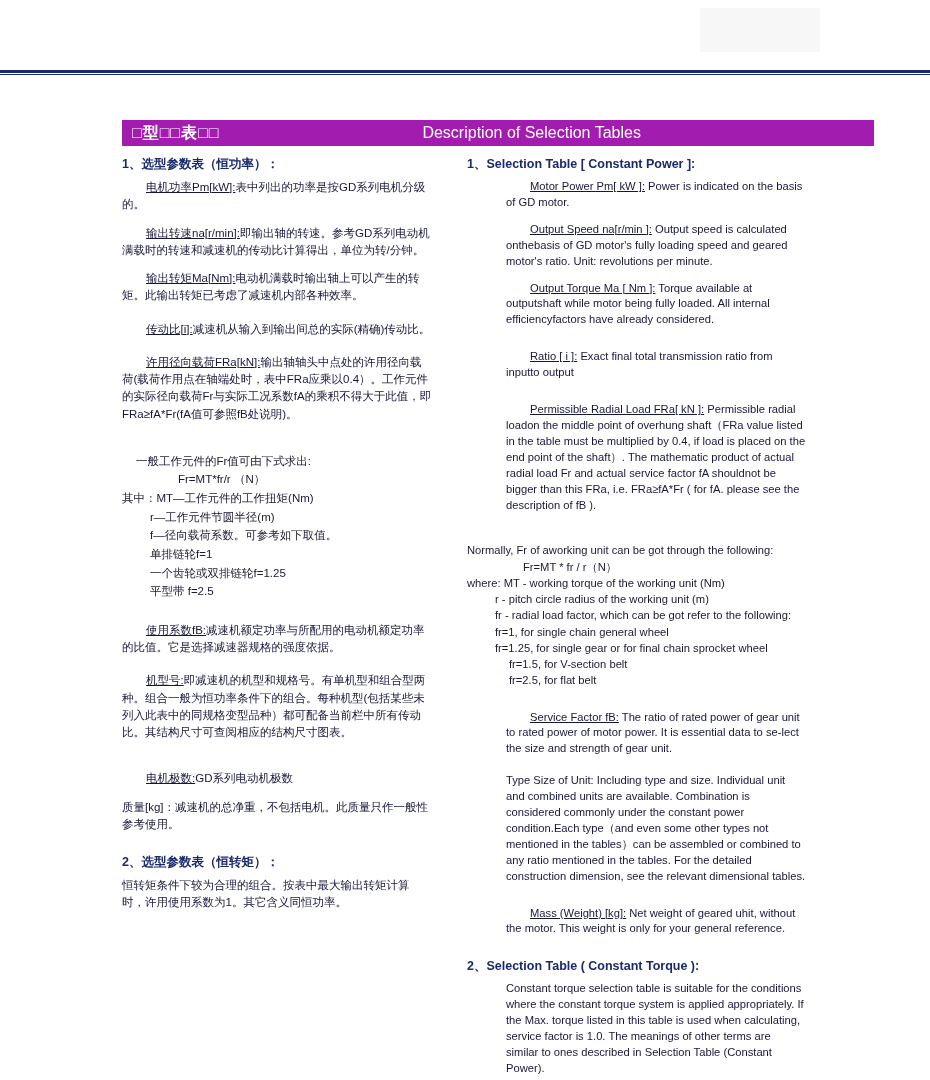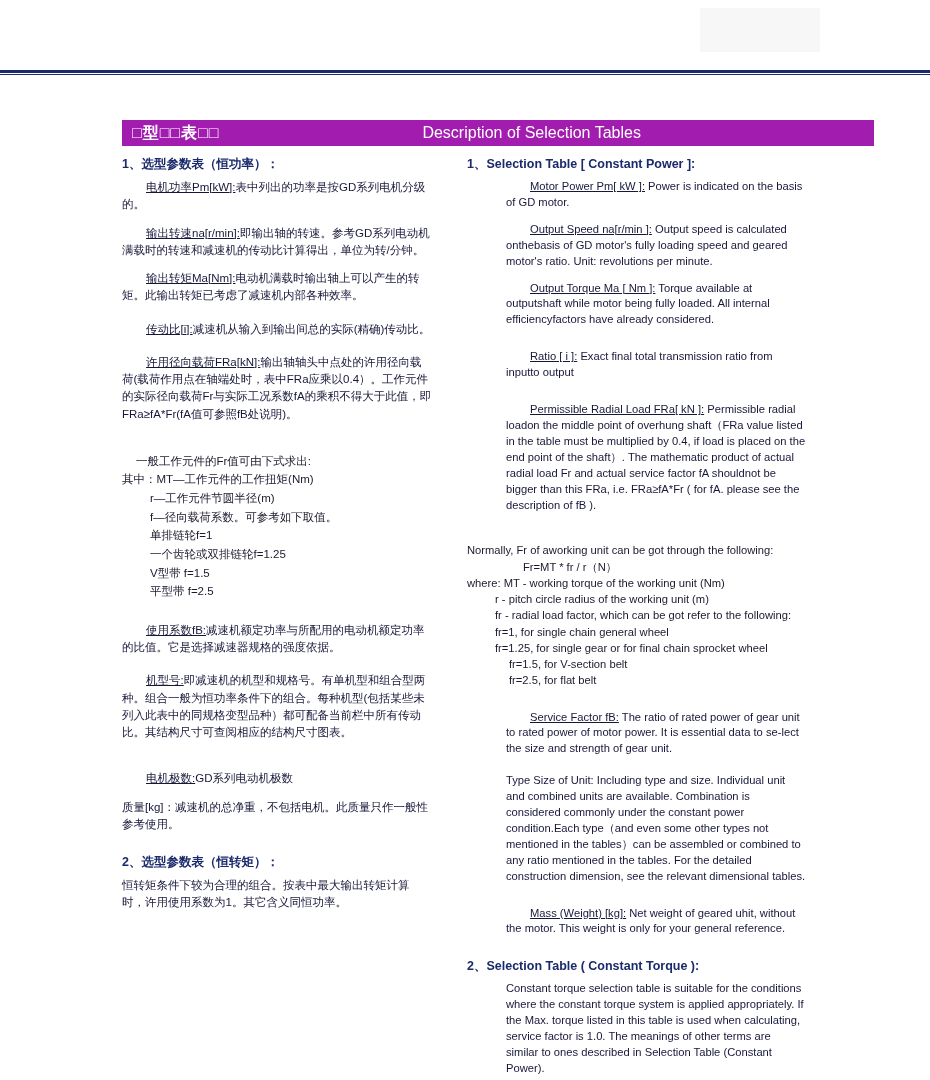--- a/index.html
+++ b/index.html
@@ -190,26 +190,26 @@
       <div class="spacer-sm"></div>
 
       <div class="blk">
         <span class="u">许用径向载荷FRa[kN]:</span><span>输出轴轴头中点处的许用径向载荷(载荷作用点在轴端处时，表中FRa应乘以0.4）。工作元件的实际径向载荷Fr与实际工况系数fA的乘积不得大于此值，即FRa≥fA*Fr(fA值可参照fB处说明)。</span>
       </div>
 
       <div class="spacer-lg"></div>
 
       <div class="indent-list">
         <span class="ln ind1">一般工作元件的Fr值可由下式求出:</span>
+        <span class="ln ind3">Fr=MT*fr/r   （N）</span>
         <span class="ln">其中：MT—工作元件的工作扭矩(Nm)</span>
         <span class="ln ind2">r—工作元件节圆半径(m)</span>
         <span class="ln ind2">f—径向载荷系数。可参考如下取值。</span>
         <span class="ln ind2">单排链轮f=1</span>
         <span class="ln ind2">一个齿轮或双排链轮f=1.25</span>
-        <span class="ln ind2">V型带   f=1.5</span>
         <span class="ln ind2">平型带   f=2.5</span>
       </div>
 
       <div class="spacer-md"></div>
 
       <div class="blk">
         <span class="u">使用系数fB:</span><span>减速机额定功率与所配用的电动机额定功率的比值。它是选择减速器规格的强度依据。</span>
       </div>
 
       <div class="spacer-sm"></div>

